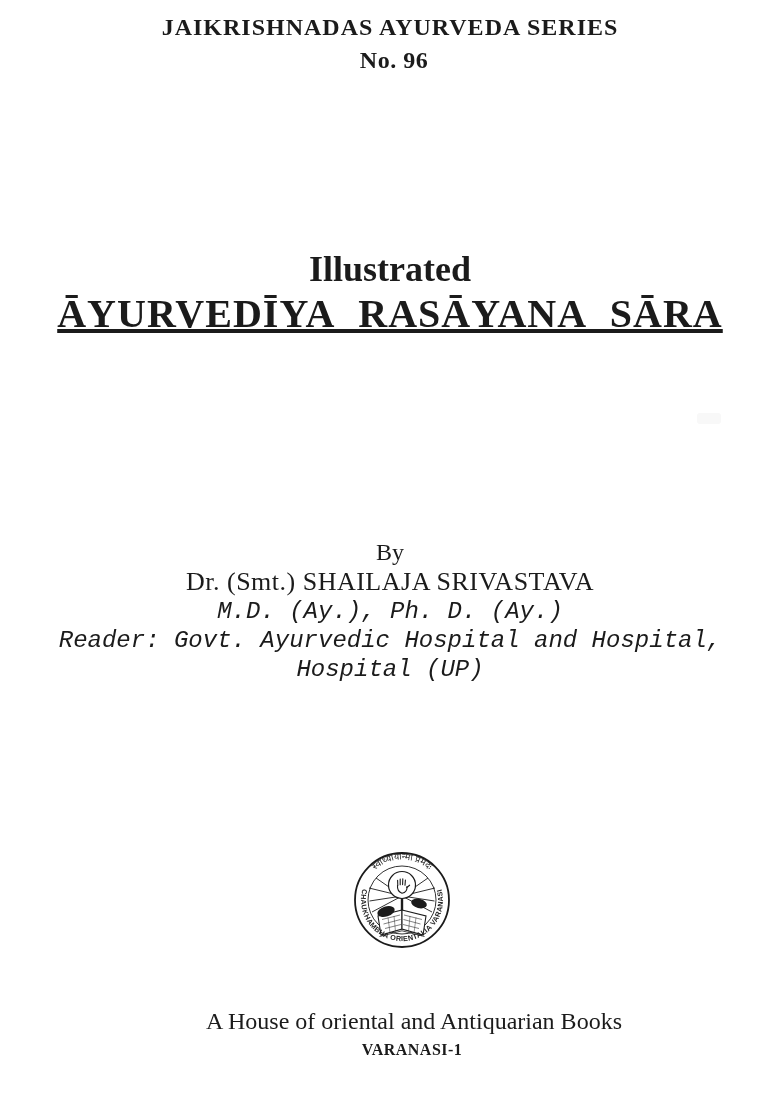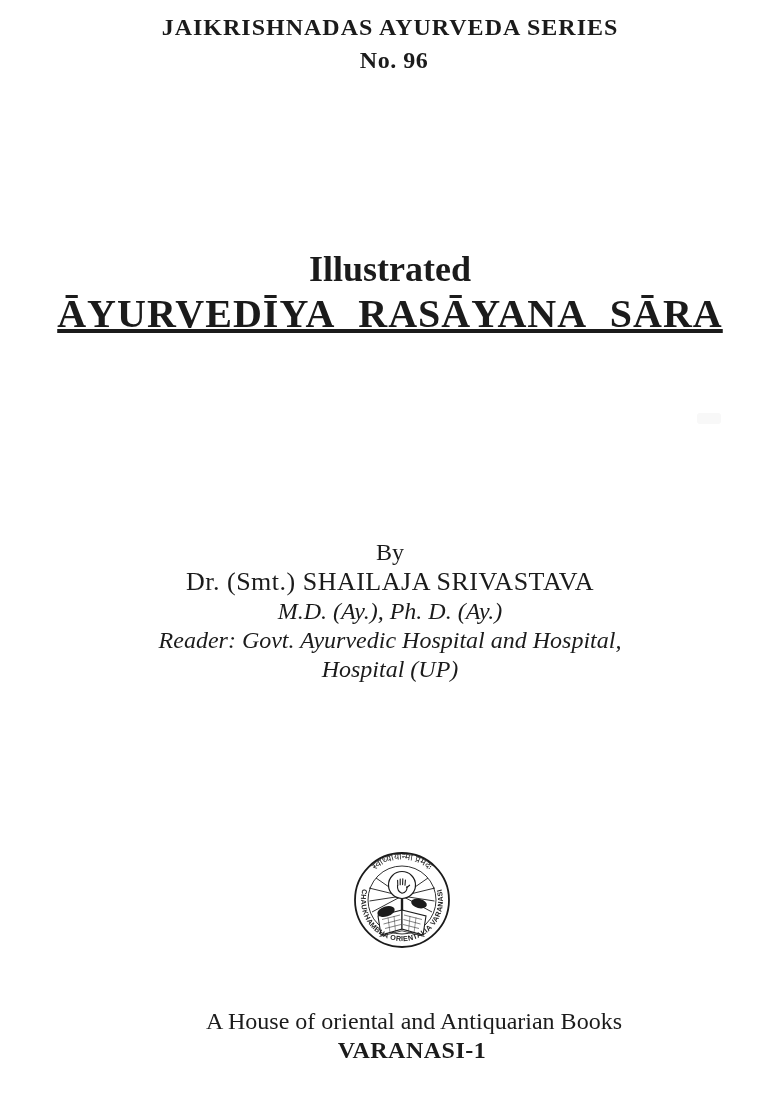--- a/index.html
+++ b/index.html
@@ -20,30 +20,30 @@
 
   
   .title-block{top:252px;}
   .subtitle{font-size:36px;font-weight:bold;line-height:34px;}
   .main-title{font-size:40px;font-weight:bold;letter-spacing:1px;word-spacing:14px;line-height:52px;margin-top:2px;white-space:nowrap;text-decoration:underline;}
 
   
   .author-block{top:509px;margin-top:28px;}
   .by-label{font-size:24px;line-height:30px;}
   .author-name{font-size:26px;font-weight:normal;letter-spacing:.5px;line-height:30px;}
-  .author-degrees,.author-role,.author-place{font-size:24px;font-style:italic;line-height:29px;}
+  .author-degrees,.author-role,.author-place{font-size:24px;font-style:italic;line-height:29px;font-family:Liberation Mono, monospace;}
 
   
   .seal{position:absolute;left:342px;top:840px;width:120px;height:120px;}
 
   
   .imprint-block{top:1002px;}
   .publisher-name{font-size:31px;font-weight:bold;letter-spacing:.5px;line-height:38px;}
   .publisher-tagline{font-size:24px;line-height:30px;margin-top:4px;margin-left:48px;}
-  .publisher-city{font-size:24px;font-weight:bold;letter-spacing:.5px;line-height:28px;padding-left:44px;}
+  .publisher-city{font-size:16px;font-weight:bold;letter-spacing:.5px;line-height:28px;padding-left:44px;}
 
   
   .smudge{position:absolute;left:697px;top:413px;width:24px;height:11px;background:#f8f8f8;border-radius:3px;}
 </style>
 </head>
 <body>
 
 <div class="page">
 
   <div class="centered series-block">

